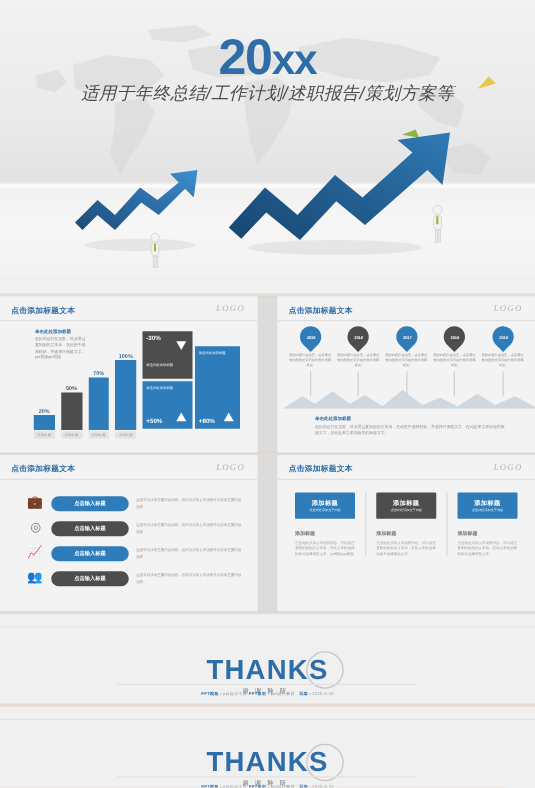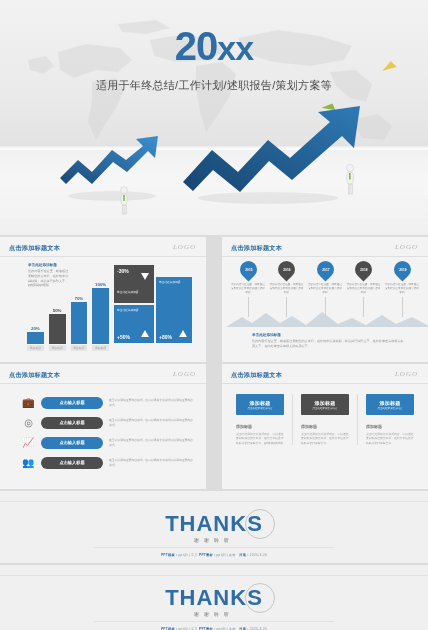--- a/index.html
+++ b/index.html
@@ -9,21 +9,21 @@
   .page { position:relative; width:428px; height:630px; background:#fdba74; }
 
   
   .hero { position:relative; width:428px; height:235px; overflow:hidden;
     background:linear-gradient(180deg,#f2f2f2 0%,#eaeaea 40%,#e3e3e3 62%,#fbfbfb 63%,#f0f0f0 100%); }
   .worldmap { position:absolute; inset:0; opacity:.5; }
   .hero-txt { position:absolute; left:0; right:0; top:26px; text-align:center; z-index:5; }
   .yr { font-size:40px; font-weight:bold; color:#2e6da8; letter-spacing:-1px; line-height:1; }
   .yr .xx { color:#2e6da8; font-size:34px; }
   .sub1 { font-size:18px; font-weight:bold; color:#2b2b2b; margin-top:6px; letter-spacing:.5px; }
-  .sub2 { font-size:11px; color:#4a4a4a; margin-top:12px; letter-spacing:.3px; }
+  .sub2 { font-size:14px; color:#4a4a4a; letter-spacing:.3px;font-style:italic; }
 
   .floor { position:absolute; left:0; right:0; bottom:0; height:85px; overflow:hidden;
     perspective:60px; }
   .floor-inner { position:absolute; left:-60%; top:0; width:220%; height:300px;
     transform:rotateX(66deg); transform-origin:top center;
     background-image:
       linear-gradient(45deg,#d8dade 25%,transparent 25%,transparent 75%,#d8dade 75%),
       linear-gradient(45deg,#d8dade 25%,transparent 25%,transparent 75%,#d8dade 75%);
     background-size:46px 46px; background-position:0 0,23px 23px; background-color:#fdfdfd;
     opacity:.85; }
@@ -108,21 +108,21 @@
   .chd.b { background:#2e7cba; } .chd.d { background:#4d4d4d; }
   .chd b { font-size:5px; letter-spacing:.3px; }
   .chd i { font-size:2.5px; font-style:normal; opacity:.9; margin-top:1px; }
   .col h5 { font-size:4px; color:#757575; font-weight:bold; margin:9px 0 3px; }
   .col p { font-size:2.8px; line-height:1.6; color:#a0a0a0; }
   .col-div { width:1px; background:#dcdcdc; }
 
   
   .thanks { position:relative; width:428px; height:72px; background:#f0f0f0; }
   .thanks .rule { position:absolute; left:0; right:0; top:10px; height:1px; background:#e2e2e2; }
-  .tk-wrap { position:absolute; left:0; right:0; top:22px; text-align:center; }
+  .tk-wrap { position:absolute; left:0; right:0; top:34px; text-align:center; }
   .tk { display:inline-block; position:relative; }
   .tk .big { font-size:22px; font-weight:bold; color:#2e6da8; letter-spacing:1px; line-height:1; }
   .tk .cn { font-size:5px; color:#6f6f6f; letter-spacing:5px; margin-top:2px; }
   .tk .circ { position:absolute; right:-12px; top:-4px; width:30px; height:30px;
     border:1px solid #c6c6c6; border-radius:50%; }
   .tk-foot { position:absolute; left:0; right:0; bottom:6px; text-align:center;
     font-size:3.2px; color:#7f93a8; letter-spacing:.3px; }
   .tk-foot .b { color:#2e6da8; font-weight:bold; }
   .tk-rule2 { position:absolute; left:22%; right:22%; bottom:15px; height:1px; background:#e2e2e2; }
   .sep { height:2px; background:#dcdcdc; }

